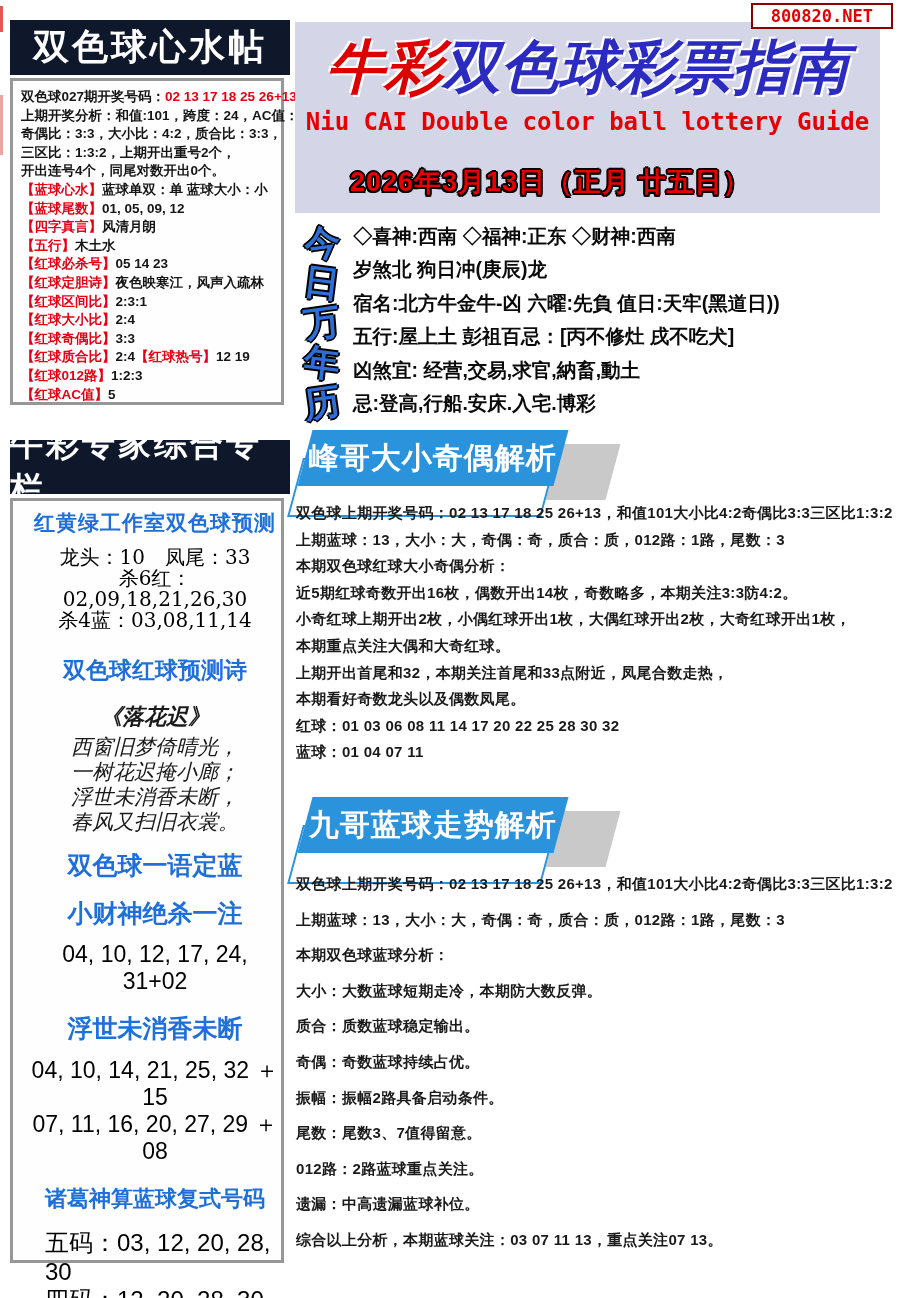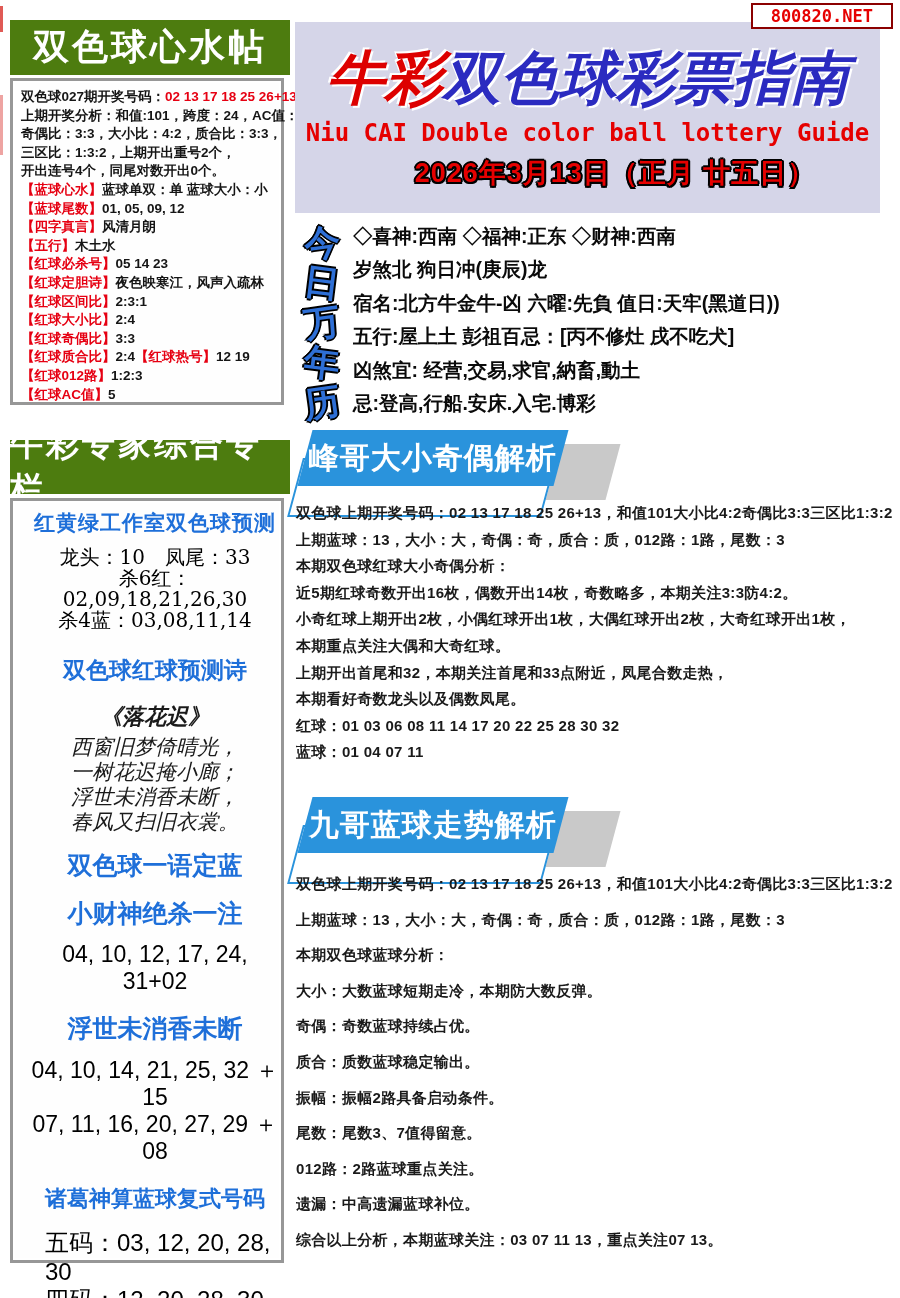--- a/index.html
+++ b/index.html
@@ -1,21 +1,21 @@
 <!DOCTYPE html>
 <html><head>
 <meta charset="utf-8">
 <style>
   html,body{margin:0;padding:0;background:#fff;}
   .page{position:relative;width:900px;height:1298px;background:#fff;overflow:hidden;
         font-family:"Liberation Sans",sans-serif;color:#111;}
   .edge-mark{position:absolute;left:0;width:3px;background:#e05a55;}
 
   
-  .lt-header{position:absolute;left:10px;width:280px;background:#4d7c0f;
+  .lt-header{position:absolute;left:10px;width:280px;background:#0f172a;
              color:#fff;font-family:"DejaVu Serif","Liberation Serif",serif;
              font-weight:bold;display:flex;align-items:center;justify-content:center;
              letter-spacing:3px;}
   .lt-header.h1{top:20px;height:55px;font-size:36px;}
   .lt-header.h2{top:440px;height:54px;font-size:33px;}
   .gray-box{position:absolute;left:10px;width:274px;border:3px solid #979797;
             box-shadow:inset 0 0 0 2px #fff;background:#fefefe;box-sizing:border-box;padding-left:16px;}
   .box1{top:78px;height:327px;padding:7px 6px 0 8px;}
   .box1 .ln{font-size:13.5px;font-weight:bold;line-height:18.6px;white-space:nowrap;}
   .c-k{color:#151515;} .c-r{color:#e60012;}
@@ -37,27 +37,27 @@
   .xlf-title{margin-top:17px;font-size:25px;}
   .xlf-lines{margin-top:12px;font-size:23px;line-height:27px;color:#000;}
   .zg-title{margin-top:19px;font-size:22px;}
   .zg-list{margin-top:15px;text-align:left;padding-left:16px;font-size:24px;line-height:28.5px;color:#000;}
 
   
   .net-badge{position:absolute;right:7px;top:3px;border:2px solid #8b0000;color:#e60000;
              background:#fff;font-family:"DejaVu Sans Mono","Liberation Mono",monospace;
              font-weight:bold;font-size:17px;padding:1px 18px;z-index:5;}
   .masthead{position:absolute;left:295px;top:22px;width:585px;height:191px;background:#d5d5e8;}
-  .brand-row{padding-top:17px;text-align:center;font-family:"DejaVu Serif","Liberation Serif",serif;
+  .brand-row{padding-top:6px;text-align:center;font-family:"DejaVu Serif","Liberation Serif",serif;
              font-style:italic;font-weight:bold;font-size:58px;line-height:78px;white-space:nowrap;}
   .brand-red{color:#dd0000;text-shadow:2px 2px 0 #fff,-2px -2px 0 #fff;}
   .brand-blue{color:#2b2bc0;text-shadow:2px 2px 0 #fff,-2px -2px 0 #fff;}
   .brand-en{margin-top:2px;text-align:center;color:#e60000;font-weight:bold;font-size:24px;
             font-family:"DejaVu Sans Mono","Liberation Mono",monospace;white-space:nowrap;}
-  .date-banner{margin-top:8px;text-align:center;padding-left:55px;font-size:27px;font-weight:bold;
+  .date-banner{margin-top:28px;padding-left:55px;font-size:27px;font-weight:bold;
                color:#e60000;letter-spacing:1px;white-space:nowrap;
                text-shadow:2px 0 #000,-2px 0 #000,0 2px #000,0 -2px #000,
                            1.5px 1.5px #000,-1.5px 1.5px #000,1.5px -1.5px #000,-1.5px -1.5px #000;}
 
   
   .almanac{position:absolute;left:295px;top:220px;width:585px;height:205px;display:flex;}
   .alm-vert{width:54px;display:flex;flex-direction:column;align-items:center;padding-top:2px;}
   .vchar{font-family:"DejaVu Serif","Liberation Serif",serif;font-weight:bold;font-size:36px;
          line-height:40px;color:#2e6fd6;
          text-shadow:2px 0 #000,-2px 0 #000,0 2px #000,0 -2px #000,1px 1px #000,-1px -1px #000;}
@@ -200,22 +200,22 @@
     <div class="banner-face">
       <span>九哥蓝球走势解析</span>
     </div>
   </div>
 
   <div class="analysis sec2">
       <div class="ln">双色球上期开奖号码：02 13 17 18 25 26+13，和值101大小比4:2奇偶比3:3三区比1:3:2</div>
       <div class="ln">上期蓝球：13，大小：大，奇偶：奇，质合：质，012路：1路，尾数：3</div>
       <div class="ln">本期双色球蓝球分析：</div>
       <div class="ln">大小：大数蓝球短期走冷，本期防大数反弹。</div>
+      <div class="ln">质合：质数蓝球稳定输出。</div>
       <div class="ln">奇偶：奇数蓝球持续占优。</div>
-      <div class="ln">质合：质数蓝球稳定输出。</div>
       <div class="ln">振幅：振幅2路具备启动条件。</div>
       <div class="ln">尾数：尾数3、7值得留意。</div>
       <div class="ln">012路：2路蓝球重点关注。</div>
       <div class="ln">遗漏：中高遗漏蓝球补位。</div>
       <div class="ln">综合以上分析，本期蓝球关注：03 07 11 13，重点关注07 13。</div>
     </div>
 
 </div>
 
 </body></html>

